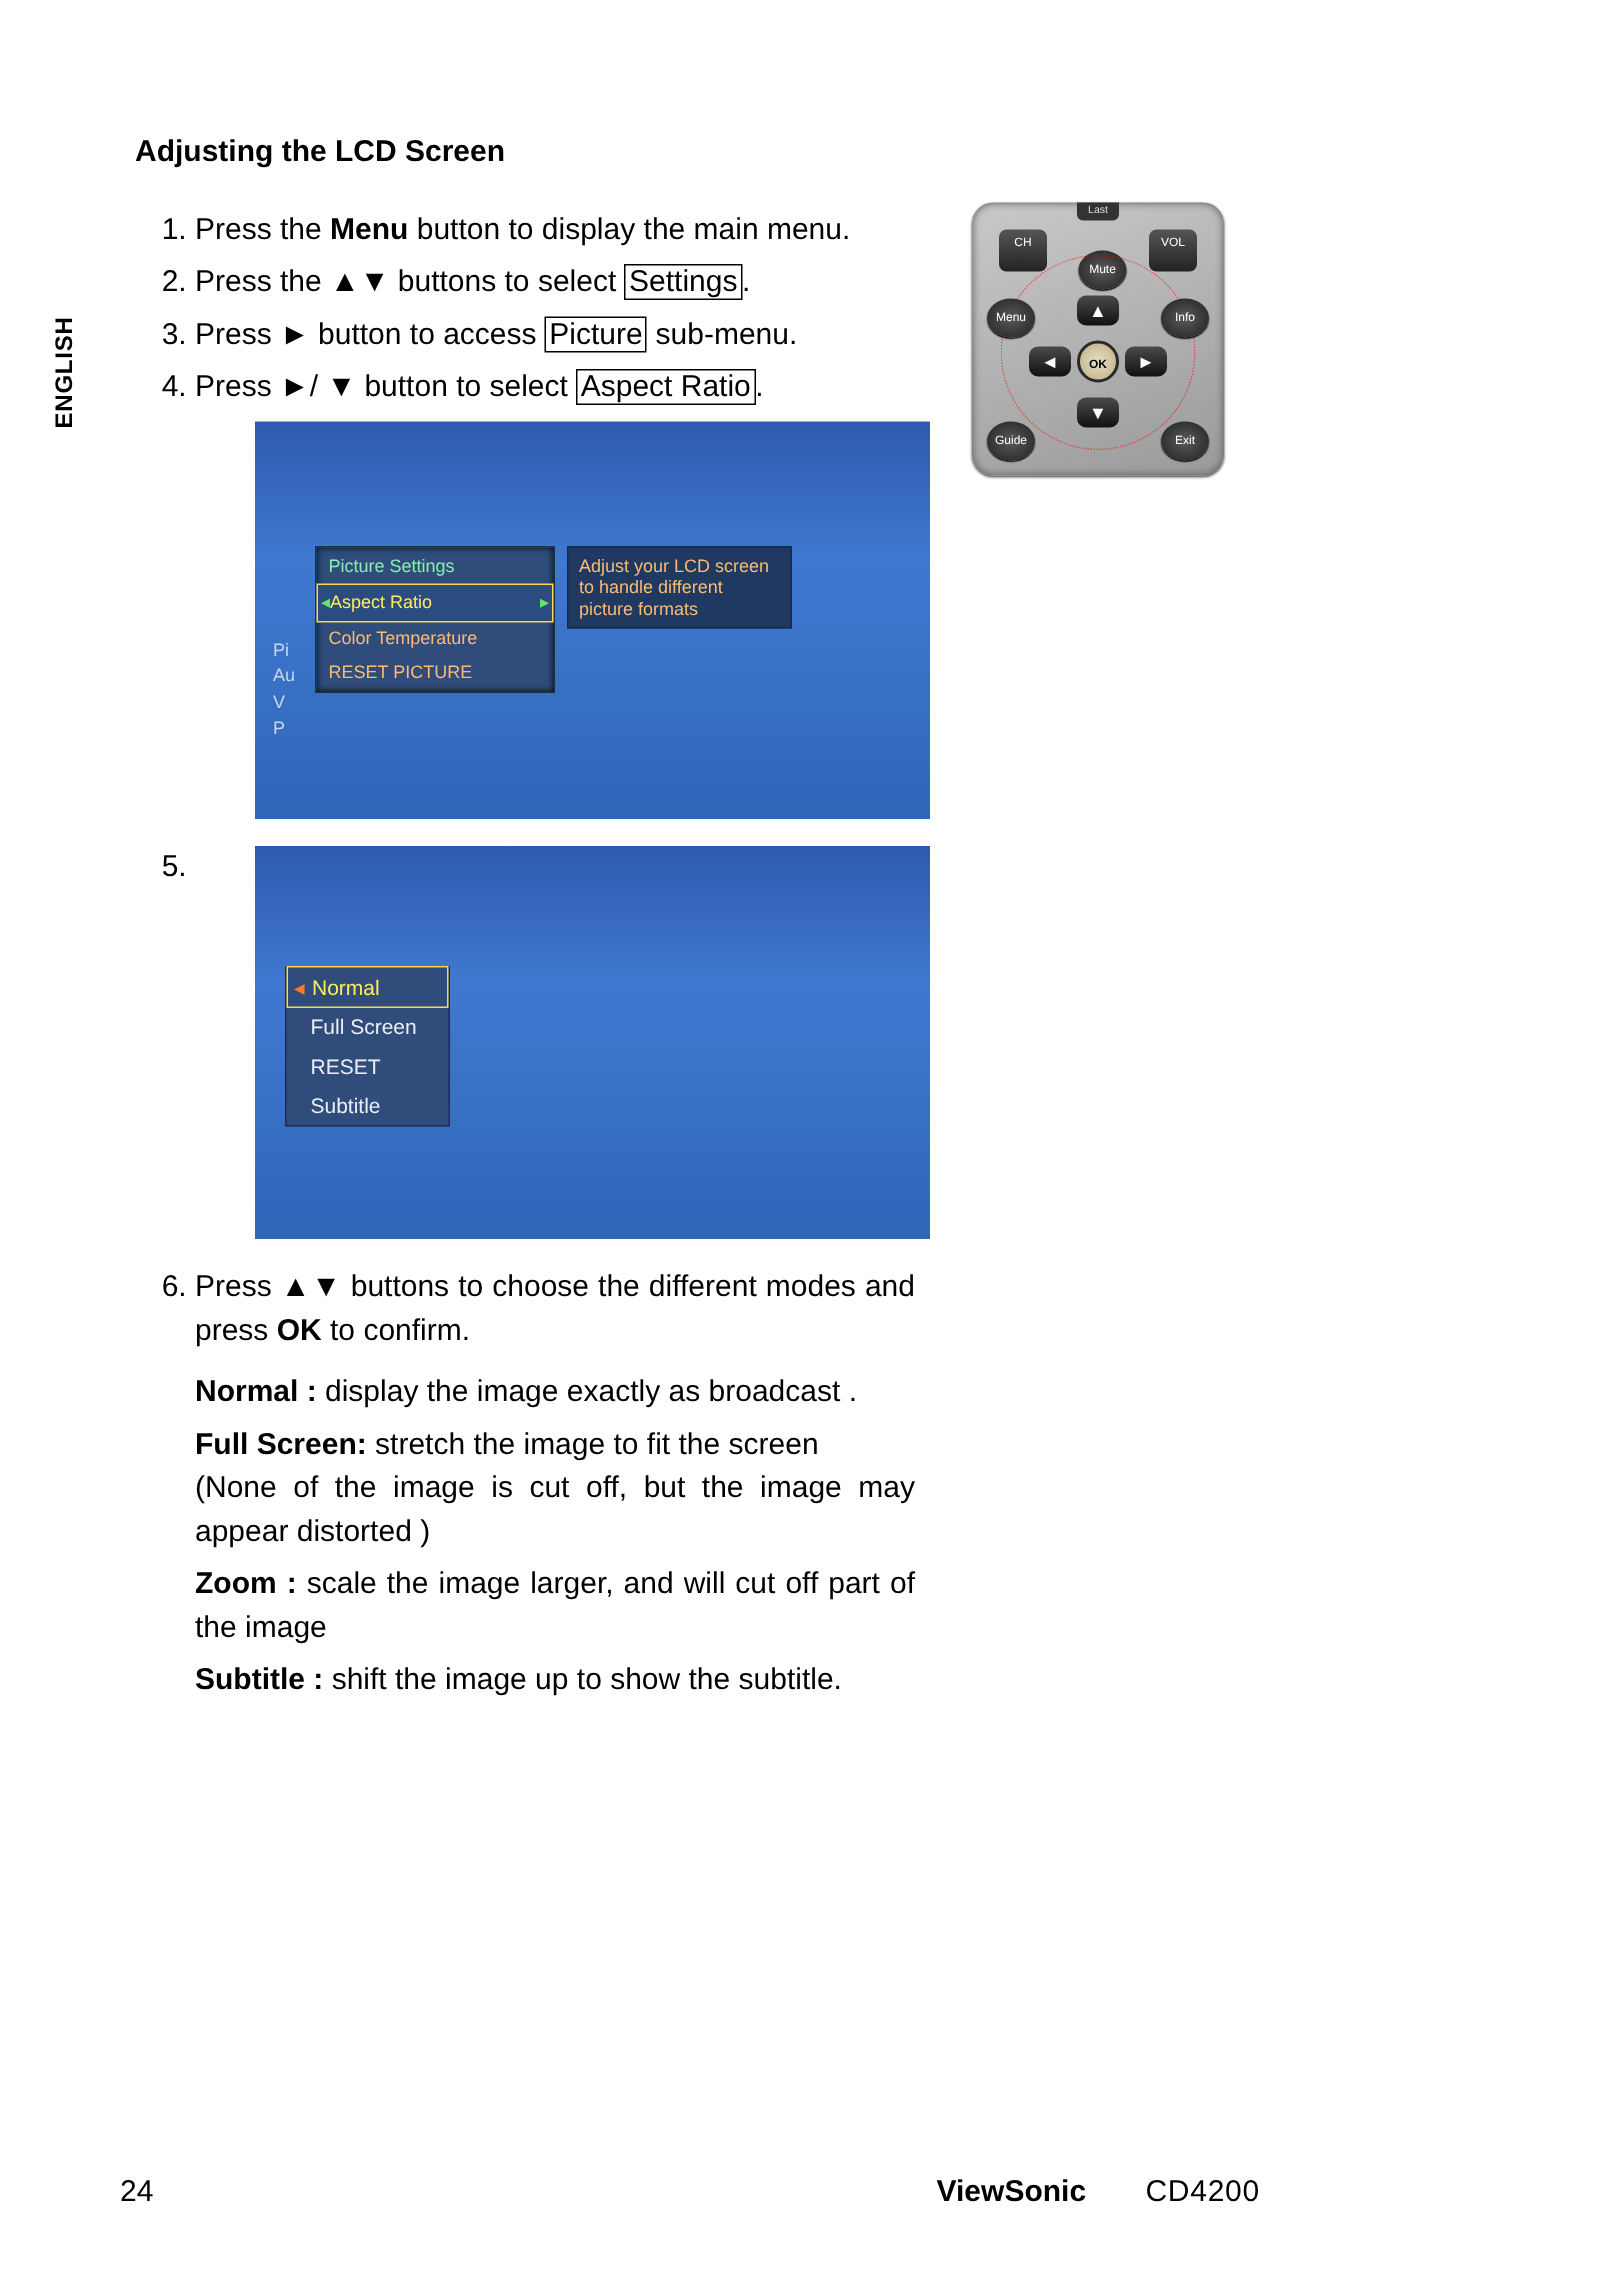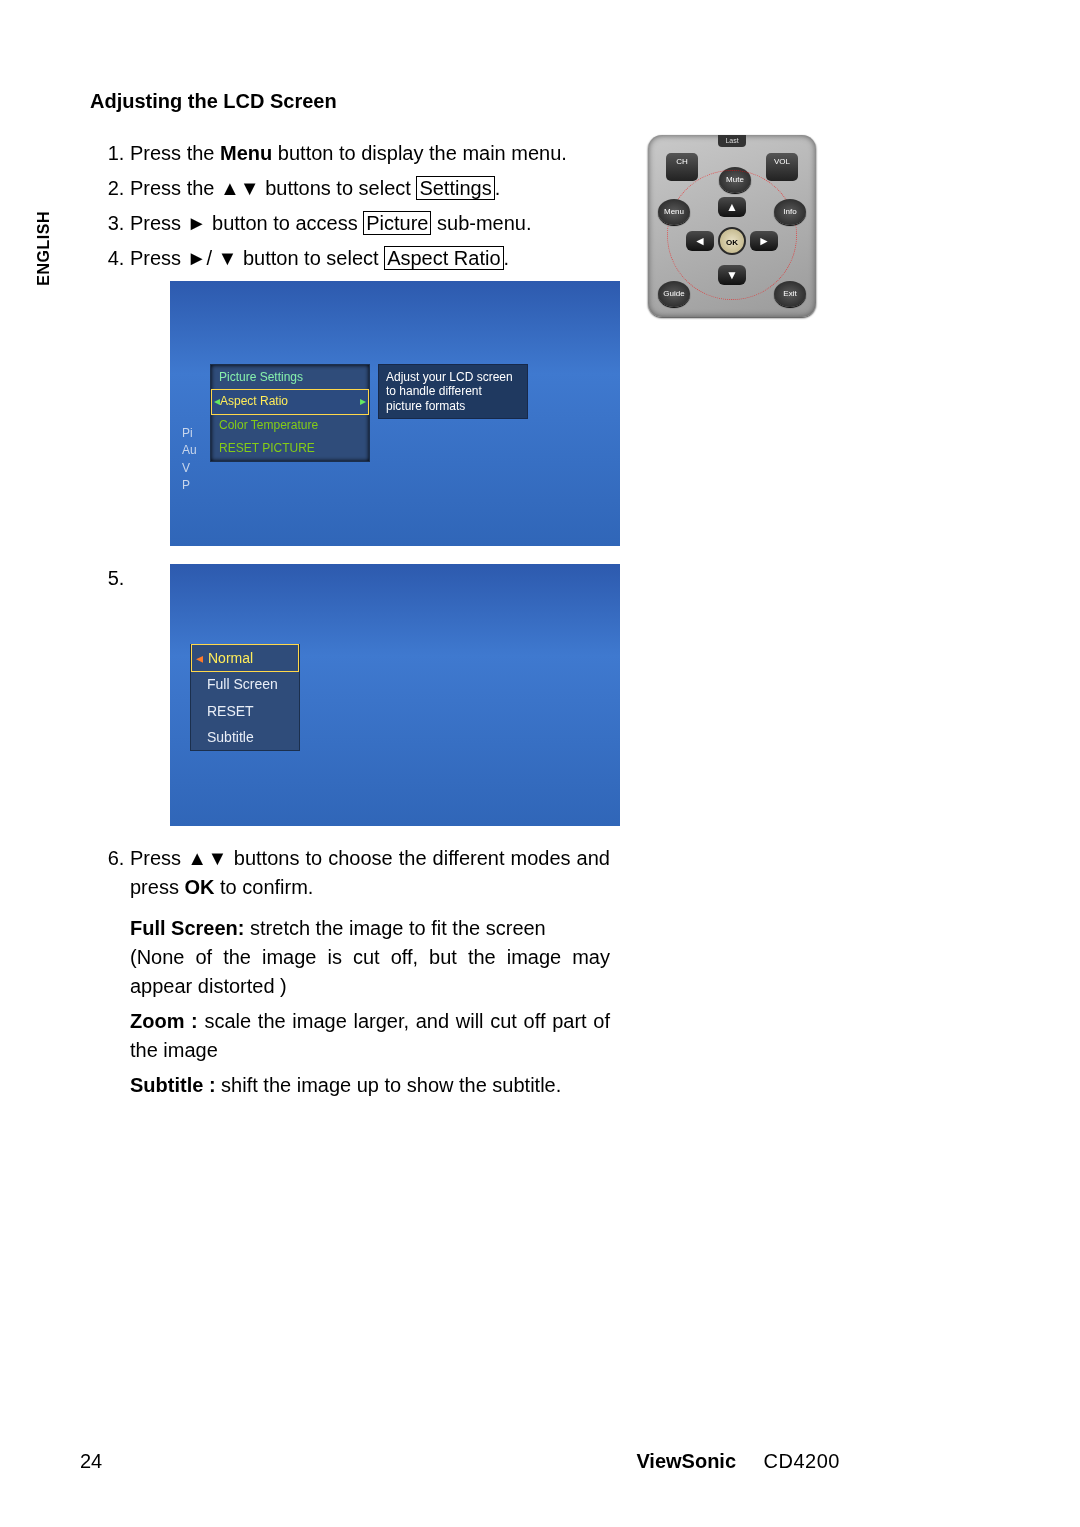--- a/index.html
+++ b/index.html
@@ -58,38 +58,38 @@
     background: #2f4c7a;
     border: 1px solid #1b2f4d;
     box-shadow: 0 0 4px #000 inset;
     font-size: 12px;
     color: #d9e4f3;
   }
   .osd-panel-title {
     padding: 4px 8px;
     color: #86efac;
   }
-  .osd-panel-row { padding: 3px 8px; color: #84cc16; }
+  .osd-panel-row { padding: 3px 8px; color: #fdba74; }
   .osd-panel-row.sel {
     background: #2c4b7f;
     color: #ffec5a;
     border: 1px solid #ffd84a;
     margin: -1px 0;
     position: relative;
   }
   .osd-panel-row.sel .ind { color: #65e861; }
   .ind-left { position: absolute; left: 2px; }
   .ind-right { position: absolute; right: 2px; }
   .osd-hint {
     position: absolute;
     left: 208px; top: 83px;
     width: 150px;
     background: #1f3960;
     border: 1px solid #17294a;
-    color: #ffffff;
+    color: #fdba74;
     font-size: 12px;
     padding: 5px 7px;
     line-height: 1.2;
   }
 
   .osd2 {
     position: relative;
     width: 450px;
     height: 262px;
     margin: 8px 0 18px 40px;
@@ -191,21 +191,21 @@
     position: absolute;
     left: 80px;
     bottom: 54px;
     width: 760px;
     display: flex;
     justify-content: space-between;
     align-items: baseline;
     font-size: 20px;
   }
   .footer .model { letter-spacing: 0.5px; }
-  .footer .brand { font-weight: bold; margin-right: 22px; }
+  .footer .brand { font-weight: bold; margin-right: 34px; }
 </style>
 </head>
 <body>
 
 <div class="side-label">ENGLISH</div>
 
 <div class="content">
   <div class="heading">Adjusting the LCD Screen</div>
 
   <ol class="steps">
@@ -257,20 +257,21 @@
           <div class="arow">Subtitle</div>
         </div>
       </div>
     </li>
 
     <li>
       <div class="step6-para">
         <span>Press ▲▼ buttons to choose the different modes and press </span><span class="bold">OK</span><span> to confirm.</span>
       </div>
       <div class="desc">
+        <p><span class="bold">Normal :</span><span> display the image exactly as broadcast .</span></p>
         <p><span class="bold">Full Screen:</span><span> stretch the image to fit the screen</span><br><span>(None of the image is cut off, but the image may appear distorted )</span></p>
         <p><span class="bold">Zoom :</span><span> scale the image larger, and will cut off part of the image</span></p>
         <p><span class="bold">Subtitle :</span><span> shift the image up to show the subtitle.</span></p>
       </div>
     </li>
   </ol>
 </div>
 
 <div class="remote">
   <div class="lbl-top">Last</div>

